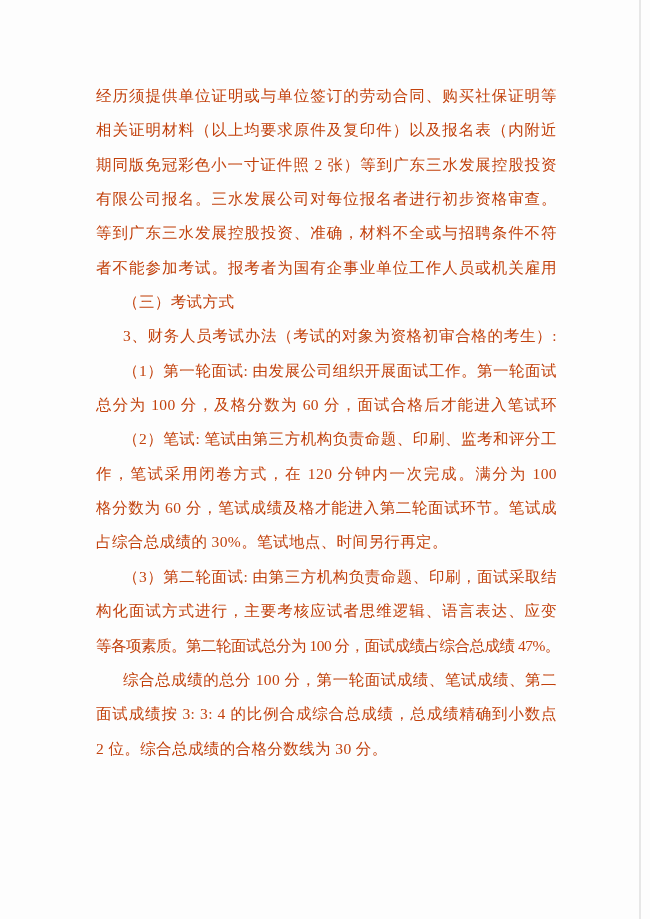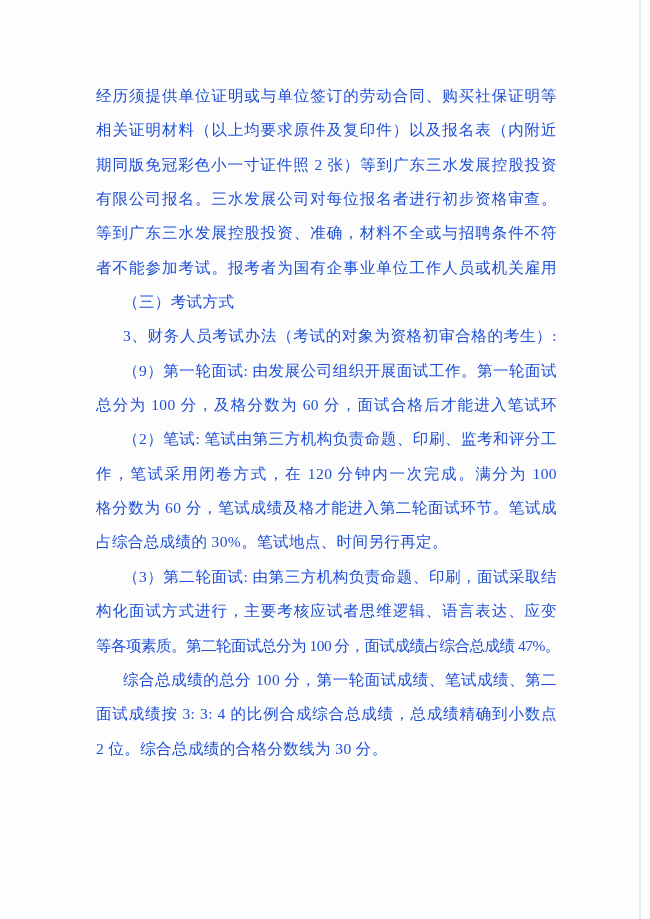--- a/index.html
+++ b/index.html
@@ -21,21 +21,21 @@
     bottom: 0;
     left: 639px;
     width: 2px;
     background: #e7e7e7;
   }
   .content {
     position: absolute;
     left: 96px;
     top: 79px;
     width: 461px;
-    color: #1d4ed8;
+    color: #c2410c;
     font-size: 15.5px;
     line-height: 34.35px;
     letter-spacing: 0.4px;
   }
   .line {
     height: 34.35px;
     white-space: nowrap;
   }
   .line.justify {
     white-space: normal;
@@ -57,21 +57,21 @@
   <div class="scan-edge"></div>
   <div class="content" id="text-block">
       <div class="line justify">经历须提供单位证明或与单位签订的劳动合同、购买社保证明等</div>
       <div class="line justify">相关证明材料（以上均要求原件及复印件）以及报名表（内附近</div>
       <div class="line justify">期同版免冠彩色小一寸证件照 2 张）等到广东三水发展控股投资</div>
       <div class="line justify">有限公司报名。三水发展公司对每位报名者进行初步资格审查。</div>
       <div class="line justify">等到广东三水发展控股投资、准确，材料不全或与招聘条件不符</div>
       <div class="line justify">者不能参加考试。报考者为国有企事业单位工作人员或机关雇用</div>
       <div class="line indent">（三）考试方式</div>
       <div class="line justify indent">3、财务人员考试办法（考试的对象为资格初审合格的考生）:</div>
-      <div class="line justify indent">（9）第一轮面试: 由发展公司组织开展面试工作。第一轮面试</div>
+      <div class="line justify indent">（1）第一轮面试: 由发展公司组织开展面试工作。第一轮面试</div>
       <div class="line justify">总分为 100 分，及格分数为 60 分，面试合格后才能进入笔试环节。</div>
       <div class="line justify indent">（2）笔试: 笔试由第三方机构负责命题、印刷、监考和评分工</div>
       <div class="line justify">作，笔试采用闭卷方式，在 120 分钟内一次完成。满分为 100 分，及</div>
       <div class="line justify">格分数为 60 分，笔试成绩及格才能进入第二轮面试环节。笔试成绩</div>
       <div class="line">占综合总成绩的 30%。笔试地点、时间另行再定。</div>
       <div class="line justify indent">（3）第二轮面试: 由第三方机构负责命题、印刷，面试采取结</div>
       <div class="line justify">构化面试方式进行，主要考核应试者思维逻辑、语言表达、应变能力</div>
       <div class="line tight">等各项素质。第二轮面试总分为 100 分，面试成绩占综合总成绩 47%。</div>
       <div class="line justify indent">综合总成绩的总分 100 分，第一轮面试成绩、笔试成绩、第二轮</div>
       <div class="line justify">面试成绩按 3: 3: 4 的比例合成综合总成绩，总成绩精确到小数点后</div>

